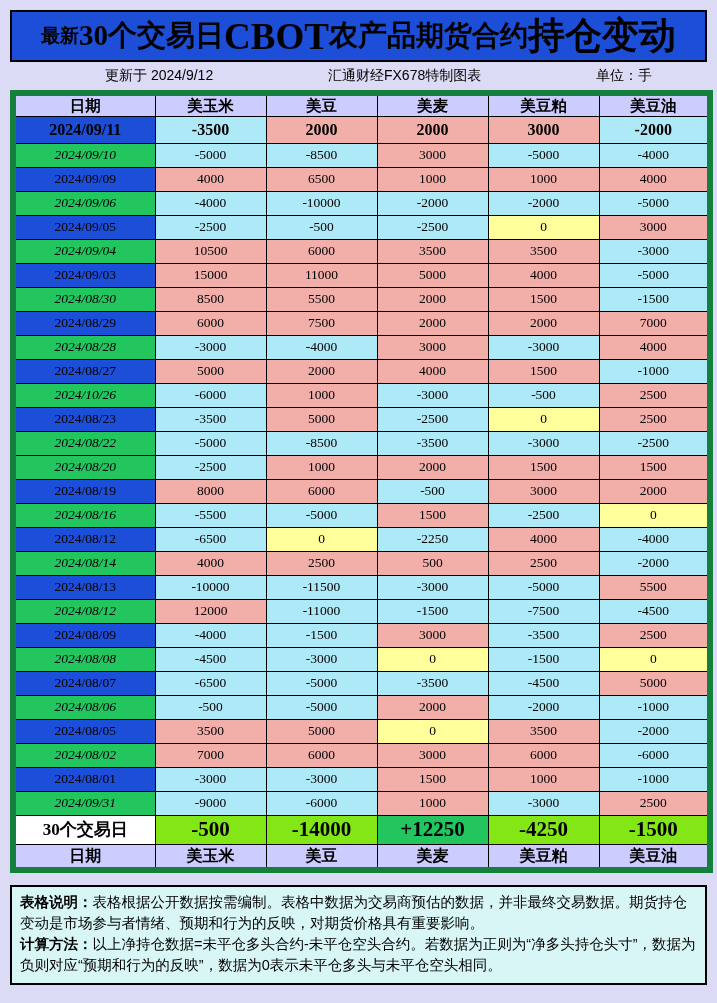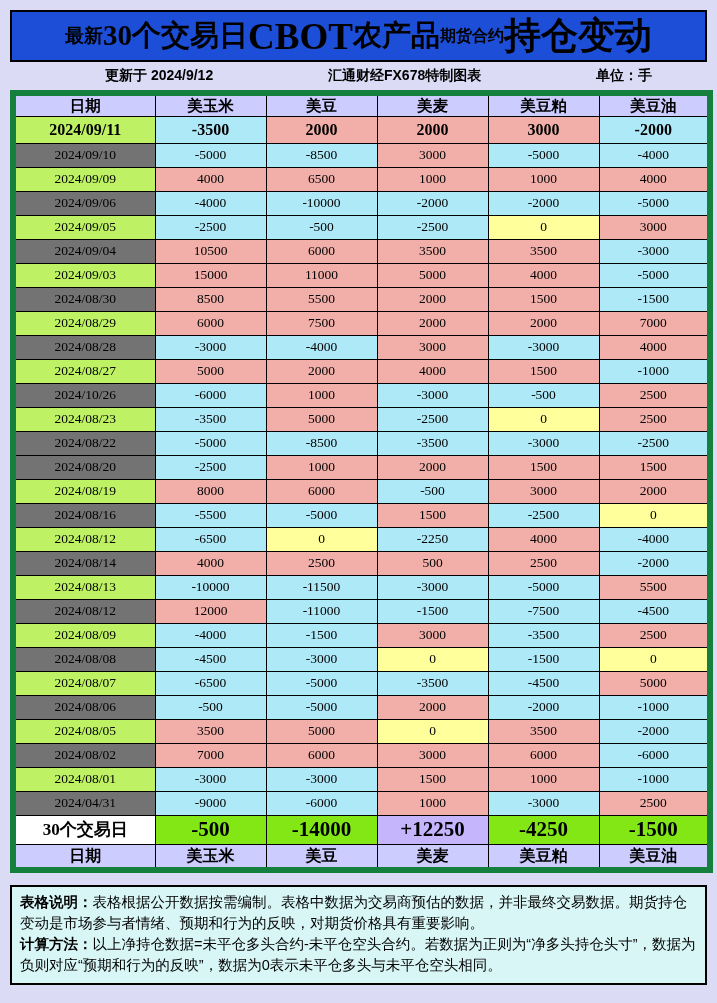--- a/index.html
+++ b/index.html
@@ -13,28 +13,28 @@
     overflow: hidden;
   }
   .title-box {
     width: 697px; height: 52px;
     border: 2px solid #000;
     background: #1d4ed8;
     display: flex; align-items: center; justify-content: center;
     font-weight: bold; white-space: nowrap;
   }
   .t-s  { font-size: 19px; }
-  .t-m  { font-size: 16px; }
+  .t-m  { font-size: 28px; }
   .t-l  { font-size: 29px; }
   .t-xl { font-size: 37px; }
   .subheader {
     width: 697px; height: 28px;
     display: flex; align-items: center; justify-content: space-between;
     padding: 0 55px 0 95px;
-    font-size: 14px; font-weight: bold;
+    font-size: 14px; font-weight: normal;
     font-family: "Liberation Sans", sans-serif;
     gap: 19px;
   }
   table.main {
     width: 697px;
     border-collapse: collapse;
     border: 6px solid #15803d;
     table-layout: fixed;
   }
   table.main th, table.main td {
@@ -46,30 +46,30 @@
     line-height: 1;
     overflow: hidden;
     white-space: nowrap;
   }
   table.main thead th {
     background: #CCCCFF;
     font-weight: bold;
     font-size: 15.5px;
     height: 23px;
   }
-  td.date { background: #bef264; }
-  td.date.alt { background: #737373; }
+  td.date { background: #1d4ed8; }
+  td.date.alt { background: #22c55e; font-style: italic; }
   td.pos  { background: #F2AFA9; }
   td.neg  { background: #AEE9F7; }
   td.zero { background: #FFFF9C; }
   tr.first-row td { font-weight: bold; font-size: 16px; height: 27px; }
   tr.sum-row td { font-weight: bold; font-size: 21px; height: 29px; }
   tr.sum-row td.sum-label { background: #FFFFFF; font-size: 17px; }
   td.sum-neg { background: #82E714; }
-  td.sum-pos { background: #c4b5fd; margin-top: 19px; }
+  td.sum-pos { background: #22c55e; margin-top: 19px; }
   tr.foot-head td {
     background: #CCCCFF;
     font-weight: bold;
     font-size: 16px;
     height: 26px;
   }
   .notes {
     width: 697px;
     margin-top: 12px;
     border: 2px solid #000;
@@ -337,21 +337,21 @@
       </tr>
       <tr>
         <td class="date">2024/08/01</td>
         <td class="neg">-3000</td>
         <td class="neg">-3000</td>
         <td class="pos">1500</td>
         <td class="pos">1000</td>
         <td class="neg">-1000</td>
       </tr>
       <tr>
-        <td class="date alt">2024/04/31</td>
+        <td class="date alt">2024/09/31</td>
         <td class="neg">-9000</td>
         <td class="neg">-6000</td>
         <td class="pos">1000</td>
         <td class="neg">-3000</td>
         <td class="pos">2500</td>
       </tr>
       <tr class="sum-row">
         <td class="sum-label">30个交易日</td>
         <td class="sum-neg">-500</td>
         <td class="sum-neg">-14000</td>

